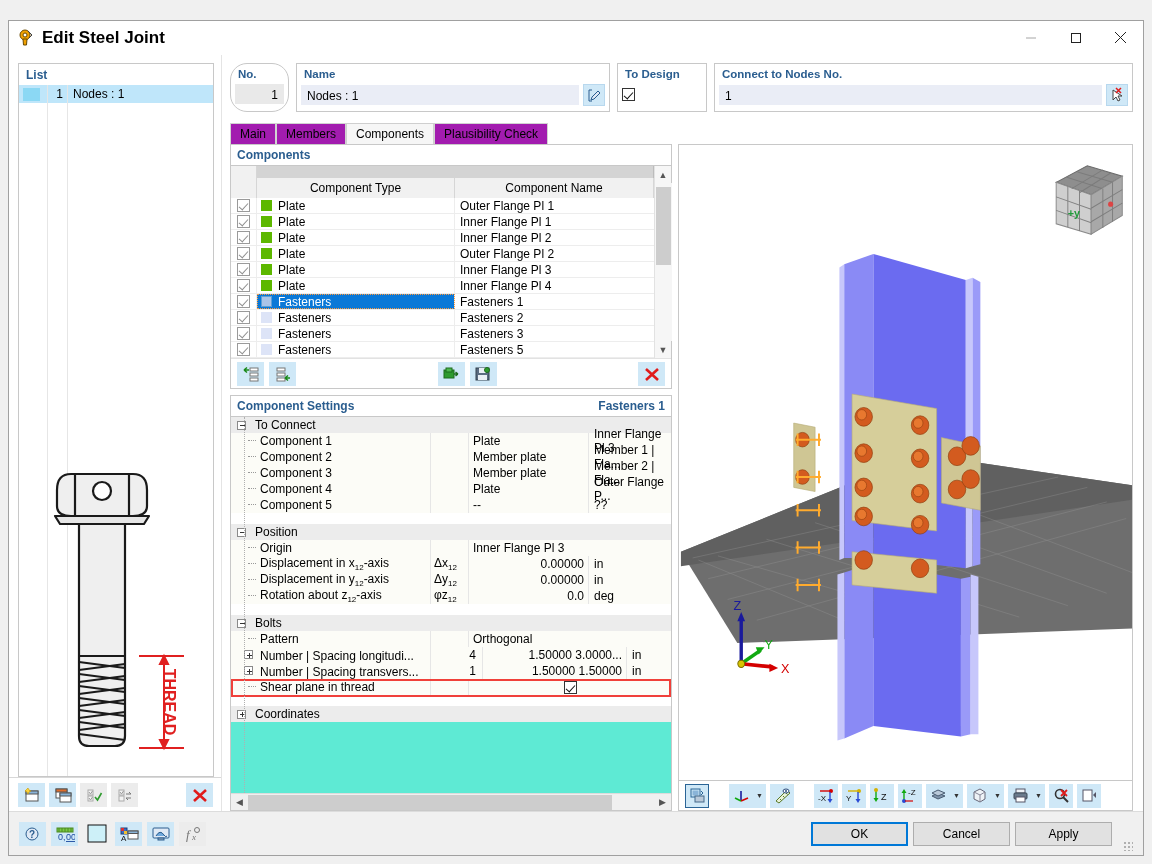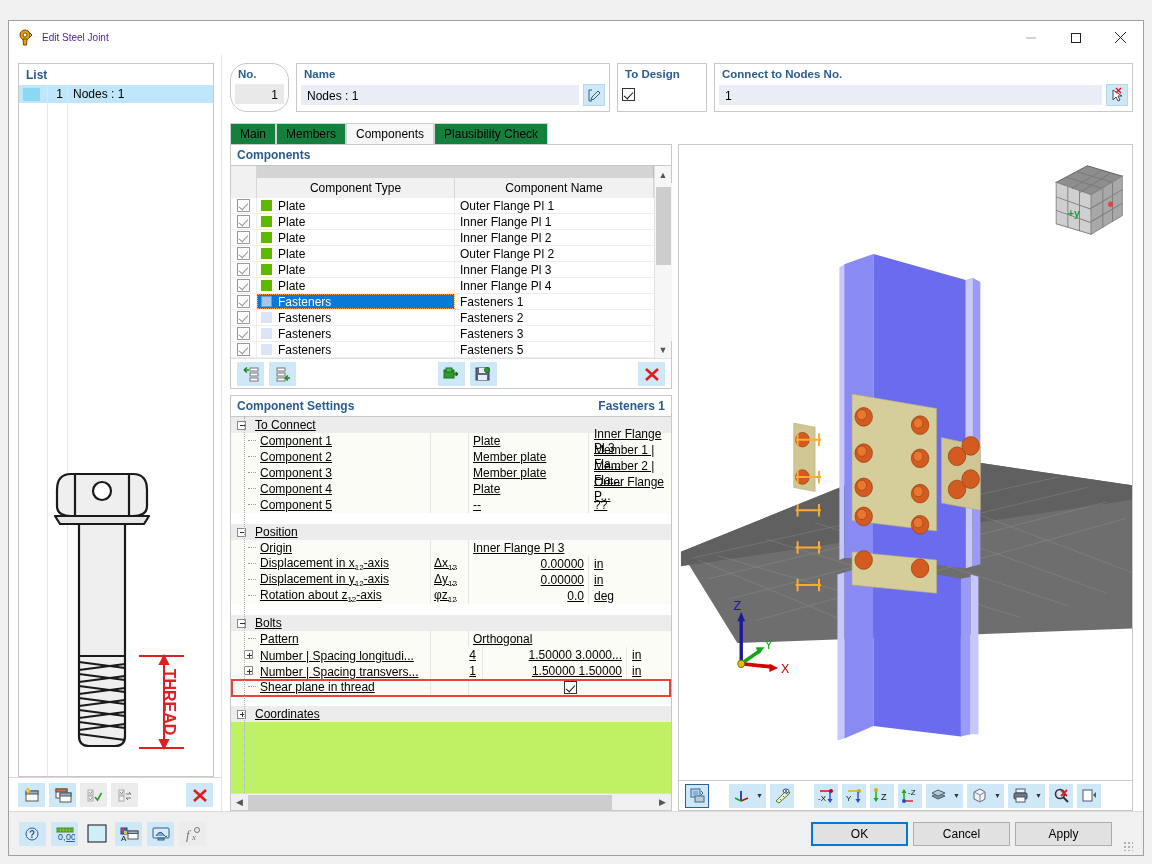--- a/index.html
+++ b/index.html
@@ -15,21 +15,21 @@
     position:absolute; left:8px; top:20px; width:1136px; height:836px;
     background:#ffffff; border:1px solid #a0a0a0;
     display:flex; flex-direction:column;
   }
   
   .titlebar {
     height:34px; background:#ffffff; display:flex; align-items:center;
     flex:0 0 34px; border-bottom:1px solid #ffffff;
   }
   .title-icon { width:18px; height:18px; margin-left:8px; margin-right:7px; position:relative; }
-  .title-text { font-size:10px; color:#4c1d95; }
+  .title-text { font-size:17px; color:#000000;font-weight:bold; }
   .win-btns { margin-left:auto; display:flex; height:34px; }
   .win-btn { width:45px; height:34px; display:flex; align-items:center; justify-content:center;
              font-size:13px; color:#222; }
   .win-btn.min { color:#a6a6a6; }
   .win-btn svg { display:block; }
   
   .content { flex:1; display:flex; position:relative; background:#ffffff; }
   .leftpane {
     width:213px; flex:0 0 213px; position:relative;
     border-right:1px solid #e4e4e4;
@@ -84,21 +84,21 @@
   .chk.on::after {
     content:""; position:absolute; left:3px; top:1px; width:4px; height:8px;
     border:solid #111; border-width:0 1.6px 1.6px 0; transform:rotate(42deg);
   }
   .chk.gray { border-color:#9a9a9a; }
   .chk.gray.on::after { border-color:#8f8f8f; }
 
   
   .tabstrip { display:flex; margin:11px 0 0 8px; align-items:flex-end; height:21px; }
   .tab {
-    background:#15803d; border:1px solid #d2d2d2; border-bottom:none;
+    background:#a21caf; border:1px solid #d2d2d2; border-bottom:none;
     padding:2px 9px 3px 9px; font-size:12px; height:21px; line-height:16px; color:#000;
   }
   .tab.active { background:#f6f6f6; border-color:#cfcfcf; }
 
   .panelarea { flex:1; display:flex; padding:0 10px 0 8px; gap:6px; min-height:0; }
   .leftpanel { width:442px; flex:0 0 442px; display:flex; flex-direction:column; min-height:0; }
   .viewpanel { flex:1; display:flex; flex-direction:column; min-height:0; }
 
   .box { border:1px solid #c8c8c8; background:#fff; }
   .box-cap {
@@ -132,21 +132,21 @@
               font-size:9px; color:#555; }
   .vs-track { flex:1; width:17px; background:#f6f6f6; position:relative; }
   .vs-thumb { position:absolute; left:1px; width:15px; top:4px; height:78px; background:#cdcdcd; }
 
   .grid-toolbar { height:30px; display:flex; align-items:center; padding:0 6px; gap:5px;
                   border-top:1px solid #e2e2e2; background:#fff; }
   .sp { flex:1; }
 
   
   .settings { margin-top:6px; flex:1; display:flex; flex-direction:column; min-height:0; }
-  .tree { flex:1; overflow:hidden; background:#bef264; border-top:1px solid #c8c8c8; position:relative;text-decoration:underline; }
+  .tree { flex:1; overflow:hidden; background:#5eead4; border-top:1px solid #c8c8c8; position:relative; }
   .tnode { display:flex; align-items:center; height:16px; font-size:12px; background:#ececec; }
   .texp { width:9px; height:9px; border:1px solid #8a8a8a; background:#fff; margin-left:6px;
           position:relative; flex:0 0 9px; }
   .texp::before { content:""; position:absolute; left:1.5px; top:3.5px; width:5px; height:1px; background:#333; }
   .texp.plus::after { content:""; position:absolute; left:3.5px; top:1.5px; width:1px; height:5px; background:#333; }
   .tnode .tlabel { margin-left:9px; }
   .trow { display:flex; height:16px; font-size:12px; background:#fcfcf7; }
   .trow .k { width:200px; padding-left:29px; display:flex; align-items:center; position:relative;
              border-right:1px solid #e6e6e6; }
   .trow .sym { width:38px; display:flex; align-items:center; padding-left:3px;

